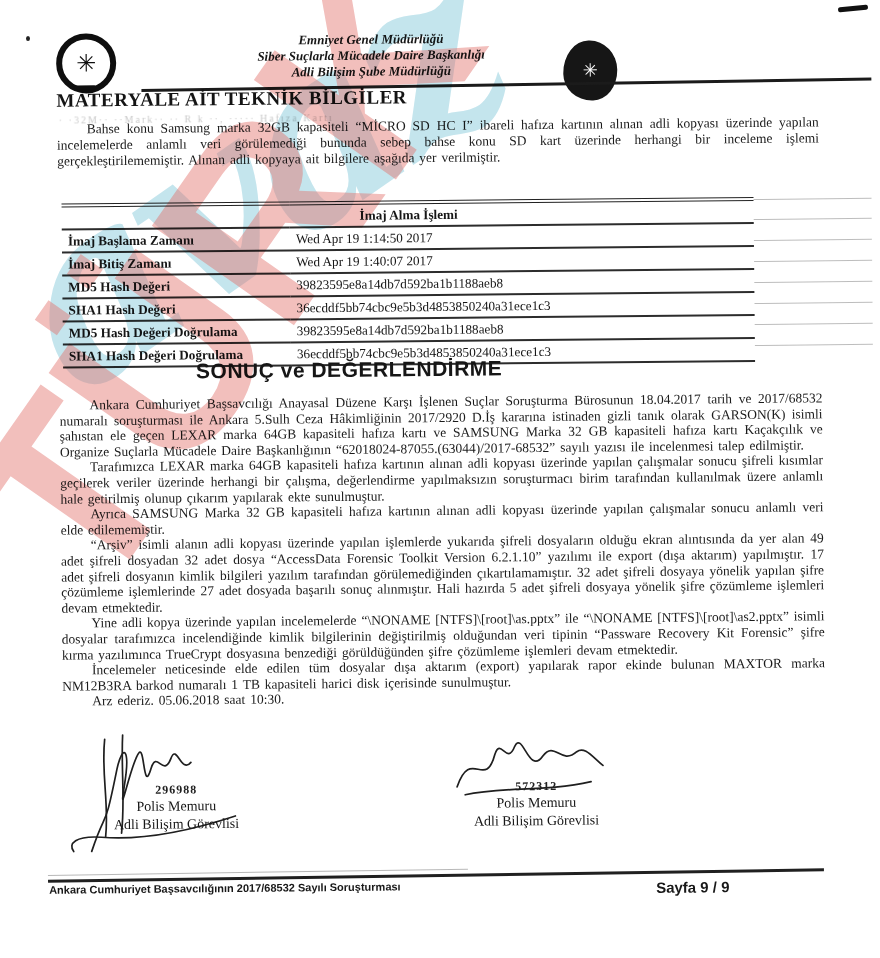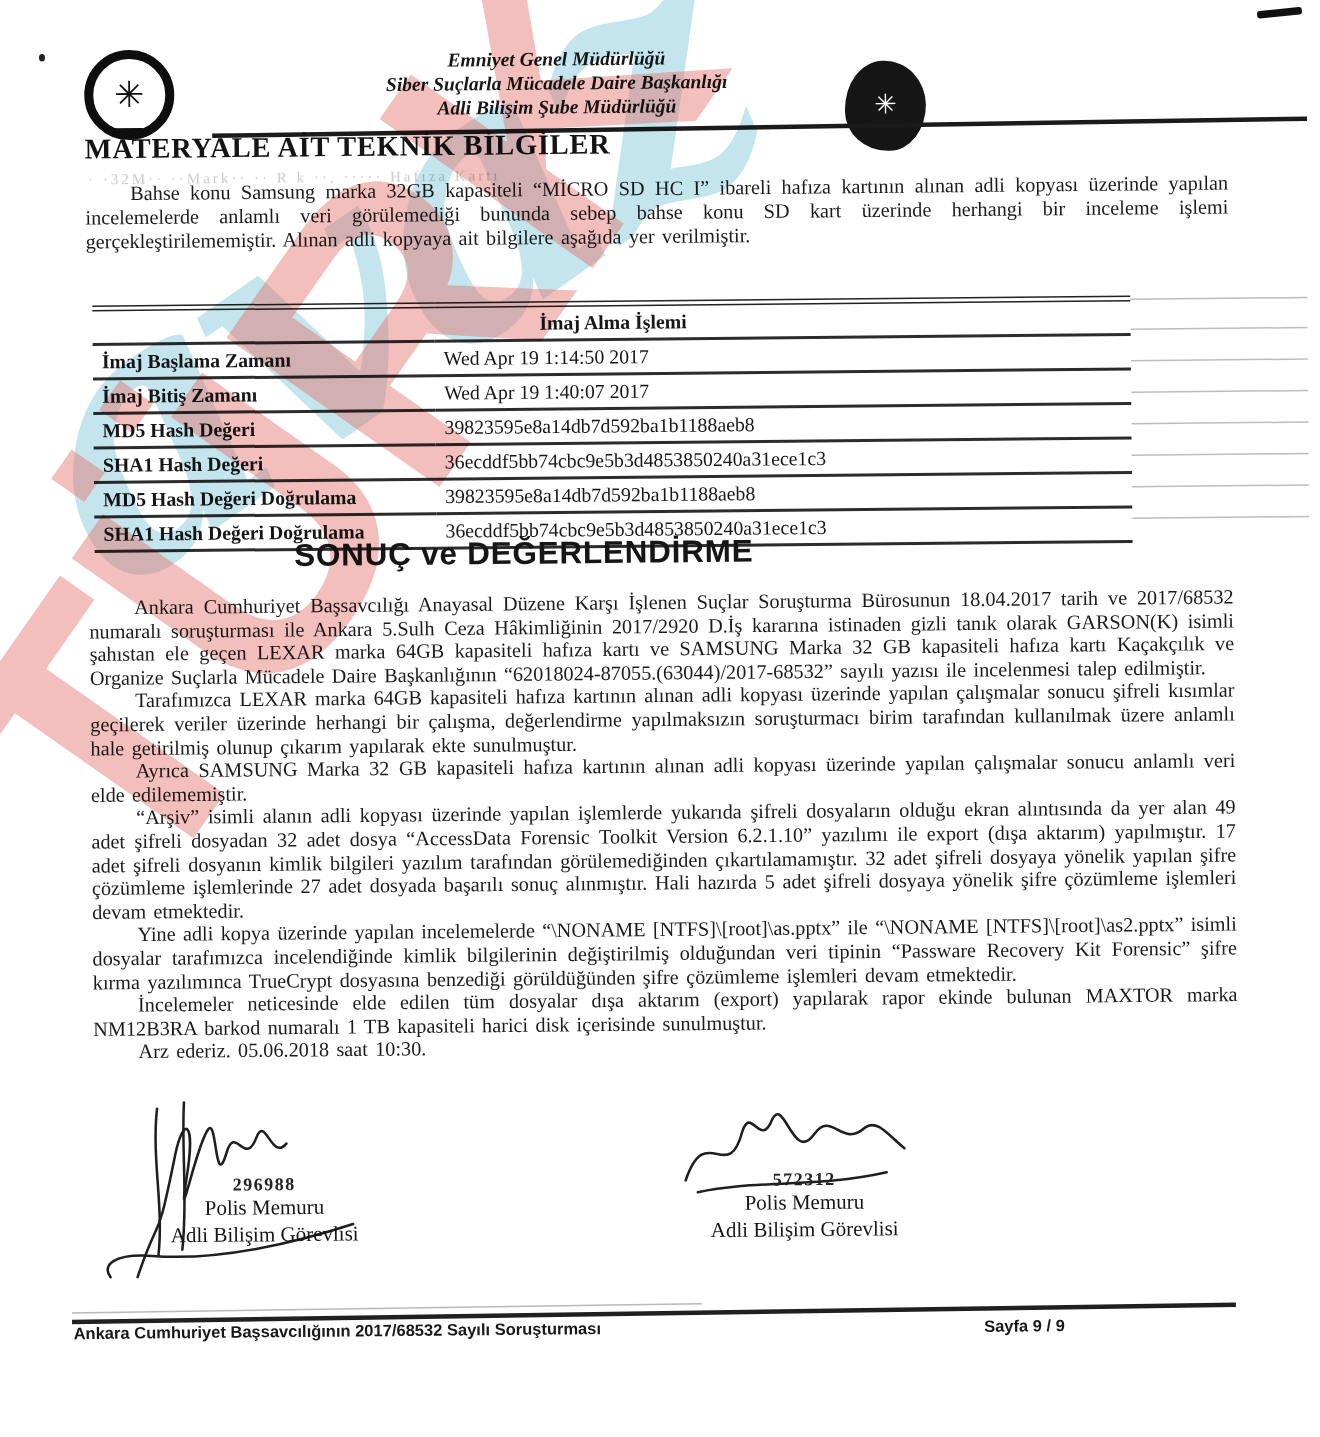--- a/index.html
+++ b/index.html
@@ -51,21 +51,21 @@
   .sig-role{font-size:14px;line-height:18px;color:#161616;}
   .sig-svg{position:absolute;pointer-events:none;}
   .sig-svg path{fill:none;stroke:#1f1f1f;stroke-width:1.7;stroke-linecap:round;}
 
   
   .footer-rule{position:absolute;left:44px;top:874px;width:776px;height:2.5px;background:#202020;transform:rotate(-0.3deg);}
   .footer-rule2{position:absolute;left:44px;top:870px;width:420px;height:1px;background:#888;opacity:.6;transform:rotate(-0.3deg);}
   .footer-left{position:absolute;left:45px;top:880px;font-family:"Liberation Sans",sans-serif;
                font-weight:bold;font-size:11px;color:#181818;}
   .footer-right{position:absolute;left:652px;top:881px;font-family:"Liberation Sans",sans-serif;
-                font-weight:bold;font-size:11px;color:#181818;}
+                font-weight:bold;font-size:15px;color:#181818;}
 
   
   .watermark{position:absolute;inset:0;pointer-events:none;mix-blend-mode:multiply;}
   .wm-script{position:absolute;left:58px;top:165px;font-family:"DejaVu Serif",serif;font-style:italic;
              font-weight:bold;font-size:235px;line-height:1;letter-spacing:-10px;color:#8ecddd;
              opacity:.52;transform:rotate(-35deg);transform-origin:12% 78%;}
   .wm-block{position:absolute;left:128px;top:378px;font-family:"Liberation Sans",sans-serif;
             font-weight:bold;font-size:252px;line-height:1;letter-spacing:-4px;color:#e2736e;
             opacity:.46;transform:rotate(-55deg);transform-origin:left bottom;}
 

